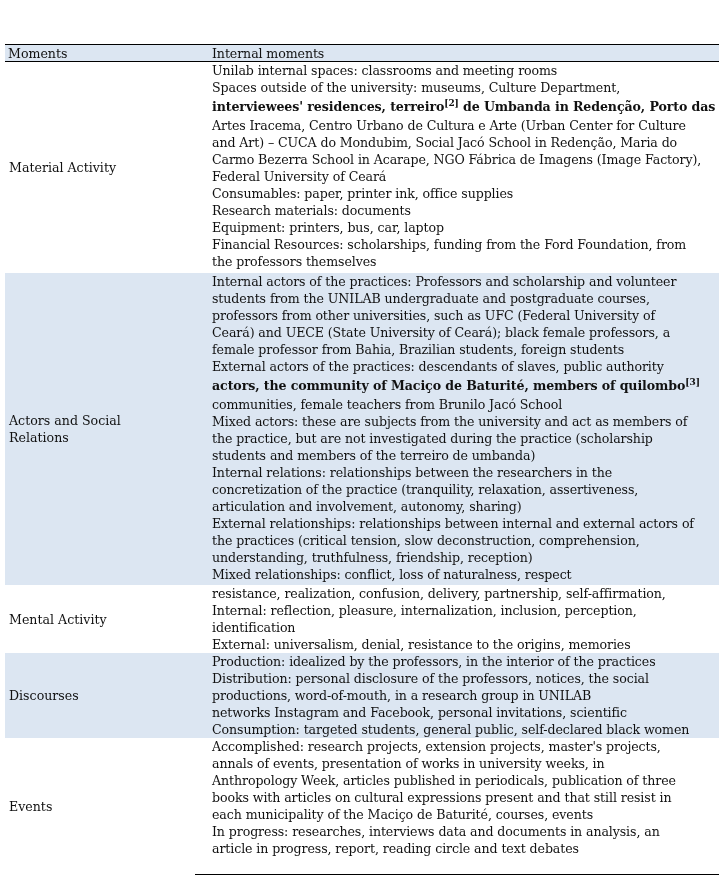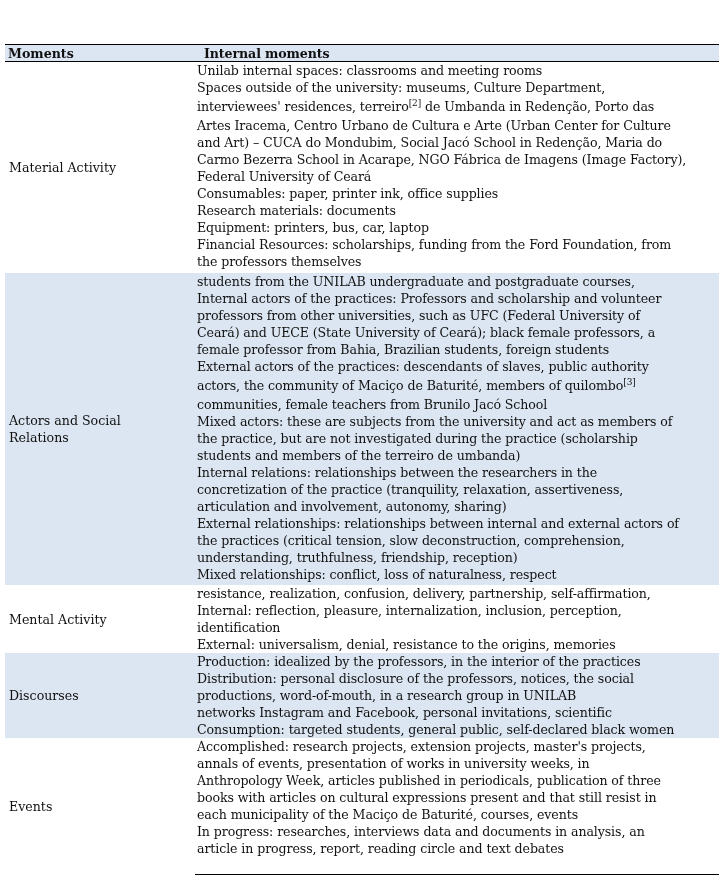--- a/index.html
+++ b/index.html
@@ -1,29 +1,29 @@
 <!DOCTYPE html>
 <html><head>
 <meta charset="utf-8">
 <style>
   html, body { margin: 0; padding: 0; background: #ffffff; }
   body { width: 724px; height: 880px; position: relative; overflow: hidden;
          font-family: "DejaVu Serif", serif; color: #111; }
   .table { position: absolute; left: 5px; top: 44px; width: 714px; }
   .row { display: flex; width: 100%; }
   .hdr { background: #dce6f2; border-top: 1.5px solid #000; border-bottom: 1.5px solid #000;
-         height: 16px; font-weight: bold; font-size: 13px; line-height: 16px; gap: 7px; }
+         height: 16px; font-weight: normal; font-size: 13px; line-height: 16px; }
   .hdr .c1 { width: 190px; padding-left: 3px; }
   .hdr .c2 { flex: 1; padding-left: 2px; }
   .c1 { width: 190px; padding-left: 4px; box-sizing: border-box; display: flex; align-items: center;
         font-size: 12.6px; line-height: 17px; }
-  .c2 { flex: 1; padding-left: 2px; font-size: 12.6px; line-height: 17px; letter-spacing: -0.1px; }
+  .c2 { flex: 1; padding-left: 2px; font-size: 12.6px; line-height: 17px; letter-spacing: -0.1px; margin-left: 15px; }
   .shaded { background: #dce6f2; }
   .c2 .ln { display: block; white-space: nowrap; }
-  .c2 .tall { line-height: 21px; }
+  .c2 .tall { line-height: 21px; font-weight: bold; }
   sup { font-size: 9px; line-height: 0; vertical-align: 5px; }
   .last-border { position: absolute; left: 195px; width: 524px; height: 0; border-top: 1.5px solid #000; }
 </style>
 </head>
 <body>
 
 <div class="table">
   <div class="row hdr">
     <div class="c1">Moments</div>
     <div class="c2">Internal moments</div>
@@ -46,22 +46,22 @@
       <span class="ln">the professors themselves</span>
     </div>
   </div>
 
   <div class="row shaded" style="height:312px;">
     <div class="c1" style="flex-direction:column;justify-content:center;align-items:flex-start;">
       <span>Actors and Social</span>
       <span>Relations</span>
     </div>
     <div class="c2">
+      <span class="ln">Internal actors of the practices: Professors and scholarship and volunteer</span>
       <span class="ln">students from the UNILAB undergraduate and postgraduate courses,</span>
-      <span class="ln">Internal actors of the practices: Professors and scholarship and volunteer</span>
       <span class="ln">professors from other universities, such as UFC (Federal University of</span>
       <span class="ln">Ceará) and UECE (State University of Ceará); black female professors, a</span>
       <span class="ln">female professor from Bahia, Brazilian students, foreign students</span>
       <span class="ln">External actors of the practices: descendants of slaves, public authority</span>
       <span class="ln tall"><span>actors, the community of Maciço de Baturité, members of quilombo</span><sup>[3]</sup></span>
       <span class="ln">communities, female teachers from Brunilo Jacó School</span>
       <span class="ln">Mixed actors: these are subjects from the university and act as members of</span>
       <span class="ln">the practice, but are not investigated during the practice (scholarship</span>
       <span class="ln">students and members of the terreiro de umbanda)</span>
       <span class="ln">Internal relations: relationships between the researchers in the</span>

